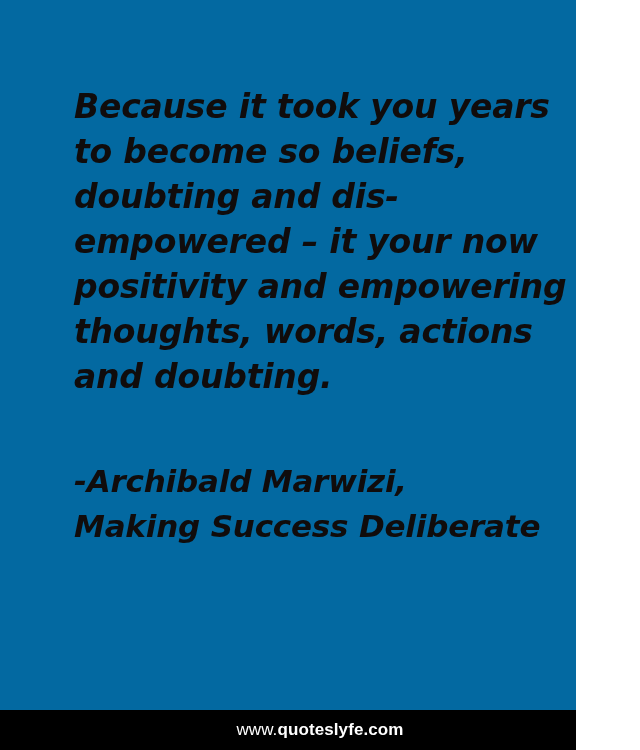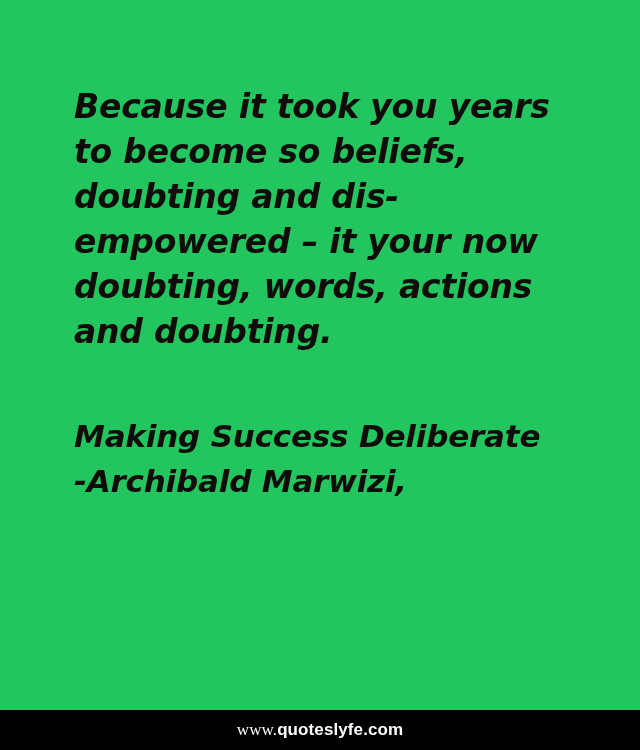--- a/index.html
+++ b/index.html
@@ -8,23 +8,23 @@
   }
   body {
     width: 640px;
     height: 750px;
     overflow: hidden;
     font-family: "DejaVu Sans", sans-serif;
   }
 
   #quote-card {
     position: relative;
-    width: 640px;
+    width: 576px;
     height: 750px;
-    background: #22c55e;
+    background: #0369a1;
     box-sizing: border-box;
     overflow: hidden;
   }
 
   #quote-body {
     position: absolute;
     left: 74px;
     top: 84px;
     width: 510px;
   }
@@ -66,44 +66,44 @@
     font-family: "Liberation Sans", sans-serif;
     font-size: 17px;
     color: #FFFFFF;
     letter-spacing: 0.1px;
     display: inline-flex;
     align-items: baseline;
   }
 
   #footer-prefix {
     font-weight: normal;
-    font-family: Liberation Serif, serif;
   }
 
   #footer-domain {
     font-weight: bold;
   }
 </style>
 </head>
 <body>
 
 <div id="quote-card">
 
   <div id="quote-body">
 
     <div class="quote-line">Because it took you years</div>
     <div class="quote-line">to become so beliefs,</div>
     <div class="quote-line">doubting and dis-</div>
     <div class="quote-line">empowered – it your now</div>
-    <div class="quote-line">doubting, words, actions</div>
+    <div class="quote-line">positivity and empowering</div>
+    <div class="quote-line">thoughts, words, actions</div>
     <div class="quote-line">and doubting.</div>
 
     <div id="attribution-block">
+      <div class="attribution-line">-Archibald Marwizi,</div>
       <div class="attribution-line">Making Success Deliberate</div>
-      <div class="attribution-line">-Archibald Marwizi,</div>
     </div>
 
   </div>
 
   <div id="footer-bar">
     <span id="footer-link">
       <span id="footer-prefix">www.</span>
         <span id="footer-domain">quoteslyfe.com</span>
     </span>
   </div>

